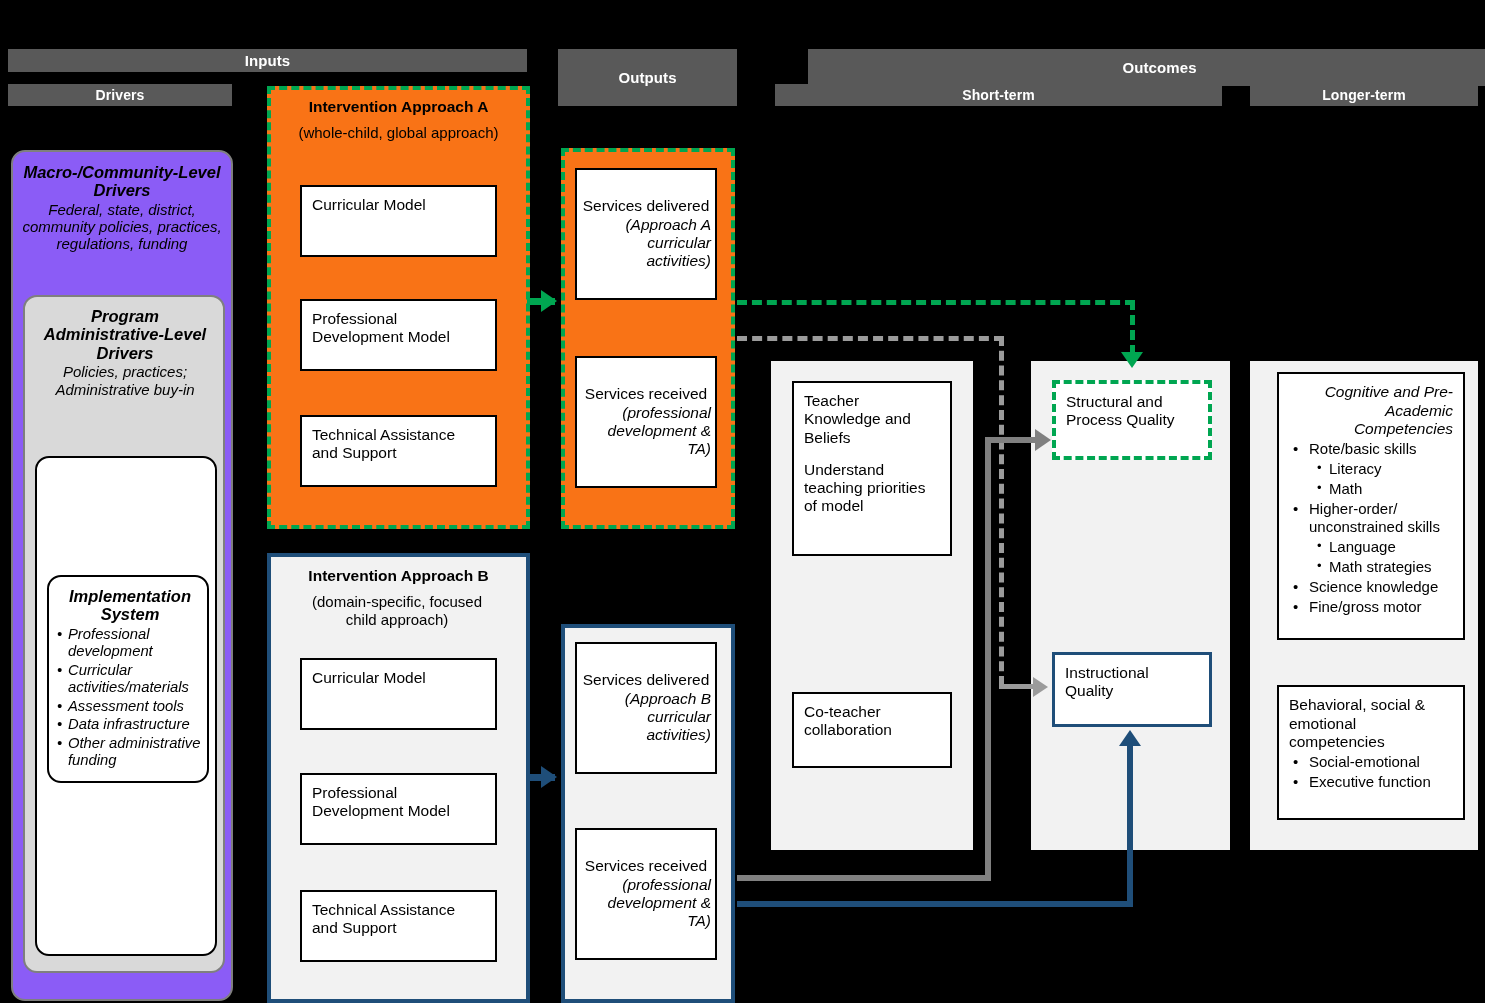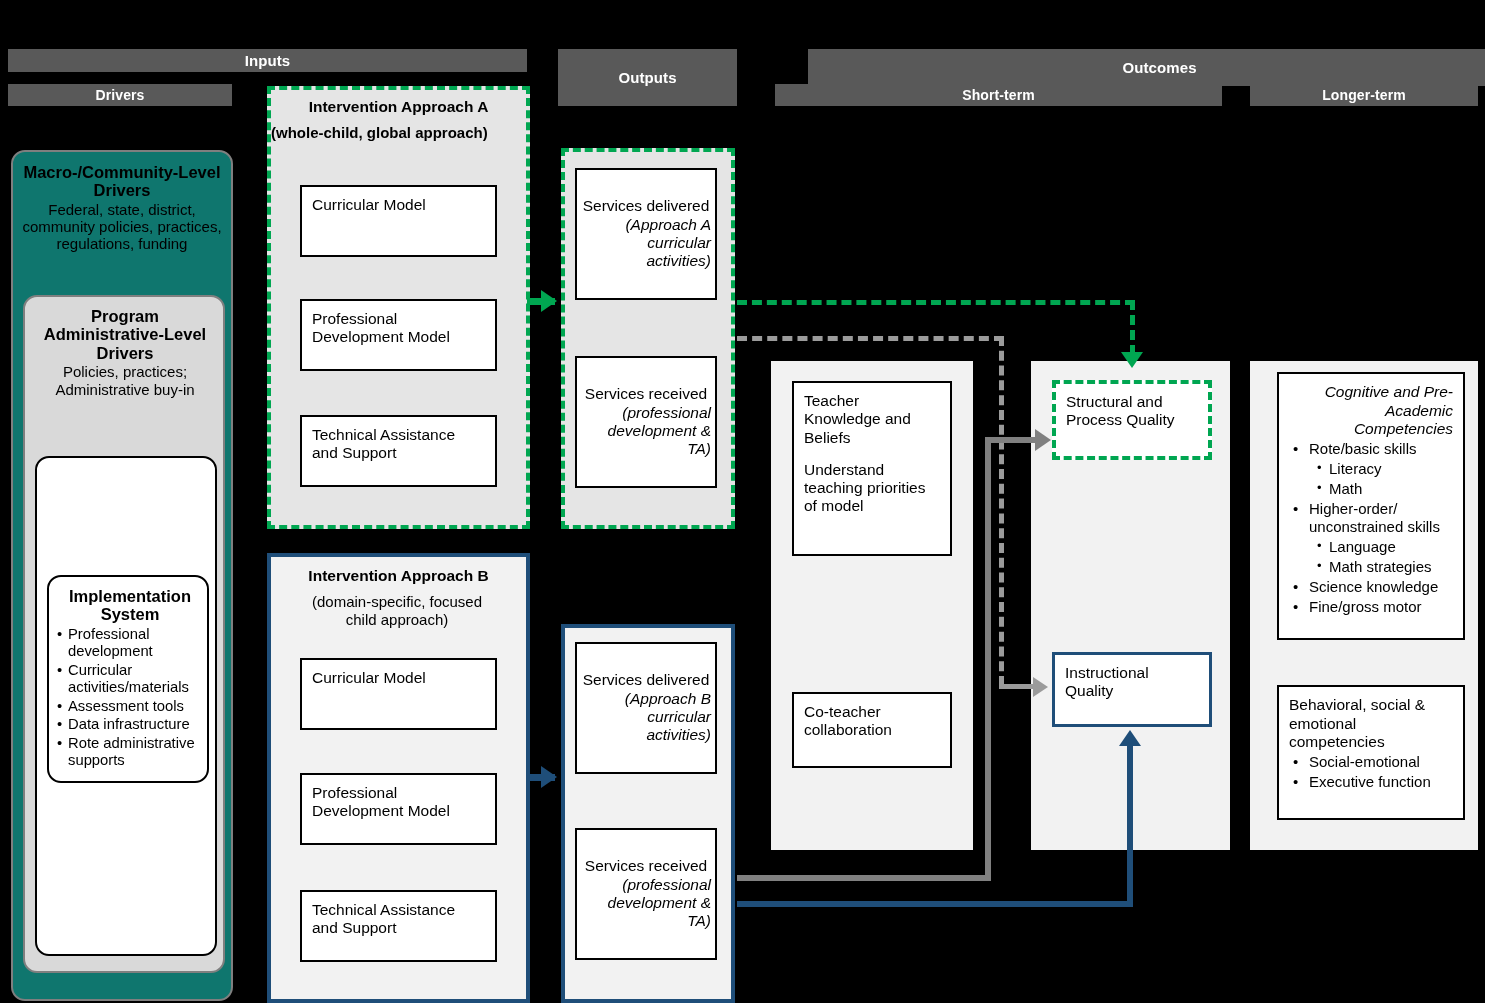--- a/index.html
+++ b/index.html
@@ -7,38 +7,38 @@
        font-family:"Liberation Sans","DejaVu Sans",sans-serif;color:#000;}
   .stage{position:absolute;left:0;top:0;width:1485px;height:1003px;}
   .abs{position:absolute;box-sizing:border-box;}
 
   
   .hdr{background:#595959;color:#fff;font-weight:bold;font-size:15px;
        display:flex;align-items:center;justify-content:center;letter-spacing:.1px;}
   .hdr.sm{font-size:14px;}
 
   
-  .panel-green{background:#e5e5e5;border:4px dashed #00a651;}
+  .panel-green{background:#f97316;border:4px dashed #00a651;}
   .panel-blue{background:#f2f2f2;border:4px solid #1f4e79;}
   .panel-plain{background:#f2f2f2;border:1px solid #f2f2f2;}
 
   .wbox{background:#fff;border:2px solid #000;box-sizing:border-box;
         font-size:15.5px;line-height:1.18;}
   .wbox.pad{padding:9px 10px;}
   .wbox.ctr{display:flex;flex-direction:column;align-items:center;justify-content:center;
             text-align:center;padding:6px 4px;}
 
   .wbox.greendash{border:4px dashed #00a651;}
   .wbox.bluesolid{border:3px solid #1f4e79;}
 
   .ital{font-style:italic;text-align:right;}
 
   
   .rnd{border:2px solid #7f7f7f;border-radius:14px;box-sizing:border-box;}
-  .rnd.white{background:#0f766e;}
+  .rnd.white{background:#8b5cf6;font-style:italic;}
   .rnd.gray{background:#d9d9d9;}
   .rnd.inner{border:2px solid #000;border-radius:14px;background:#fff;}
   .dtitle{font-weight:bold;text-align:center;font-size:16.5px;line-height:1.12;}
   .dsub{text-align:center;font-size:15px;line-height:1.14;margin-top:1px;}
 
   ul.bl{margin:2px 0 0 0;padding:0;list-style:none;font-size:14.8px;line-height:1.18;}
   ul.bl li{position:relative;padding-left:11px;margin-bottom:1px;}
   ul.bl li:before{content:"\2022";position:absolute;left:0;top:0;}
 
   ul.b2{margin:1px 0 0 0;padding:0;list-style:none;font-size:15px;line-height:1.2;}
@@ -94,31 +94,31 @@
       <div class="abs rnd inner" style="left:10px;top:159px;width:182px;height:500px;">
 
         <div class="abs rnd inner" style="left:10px;top:117px;width:162px;height:208px;">
           <div class="abs" style="left:8px;top:10px;width:146px;">
             <div class="dtitle">Implementation System</div>
             <ul class="bl">
               <li>Professional development</li>
               <li>Curricular activities/materials</li>
               <li>Assessment tools</li>
               <li>Data infrastructure</li>
-              <li>Rote administrative supports</li>
+              <li>Other administrative funding</li>
             </ul>
           </div>
         </div>
       </div>
     </div>
   </div>
 
   <div class="abs panel-green" style="left:267px;top:86px;width:263px;height:443px;">
     <div class="abs" style="left:0;top:8px;width:100%;text-align:center;font-weight:bold;font-size:15.5px;">Intervention Approach A</div>
-    <div class="abs" style="left:0;top:34px;width:100%;text-align:left;font-size:15px;font-weight:bold;">(whole-child, global approach)</div>
+    <div class="abs" style="left:0;top:34px;width:100%;text-align:center;font-size:15px;">(whole-child, global approach)</div>
     <div class="abs wbox pad" style="left:29px;top:95px;width:197px;height:72px;">Curricular Model</div>
     <div class="abs wbox pad" style="left:29px;top:209px;width:197px;height:72px;">Professional Development Model</div>
     <div class="abs wbox pad" style="left:29px;top:325px;width:197px;height:72px;">Technical Assistance and Support</div>
   </div>
 
   <div class="abs ln gline" style="left:527px;top:298px;width:28px;height:7px;"></div>
   <div class="tri tri-r-green" style="left:541px;top:290px;"></div>
 
   <div class="abs panel-green" style="left:561px;top:148px;width:174px;height:381px;">
     <div class="abs wbox ctr" style="left:10px;top:16px;width:142px;height:132px;">

